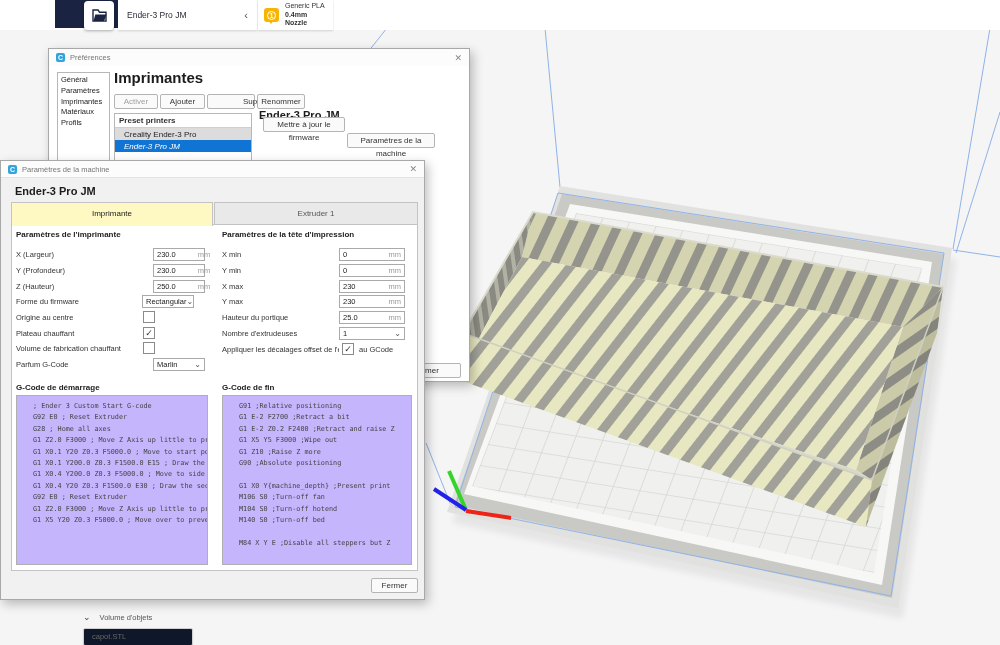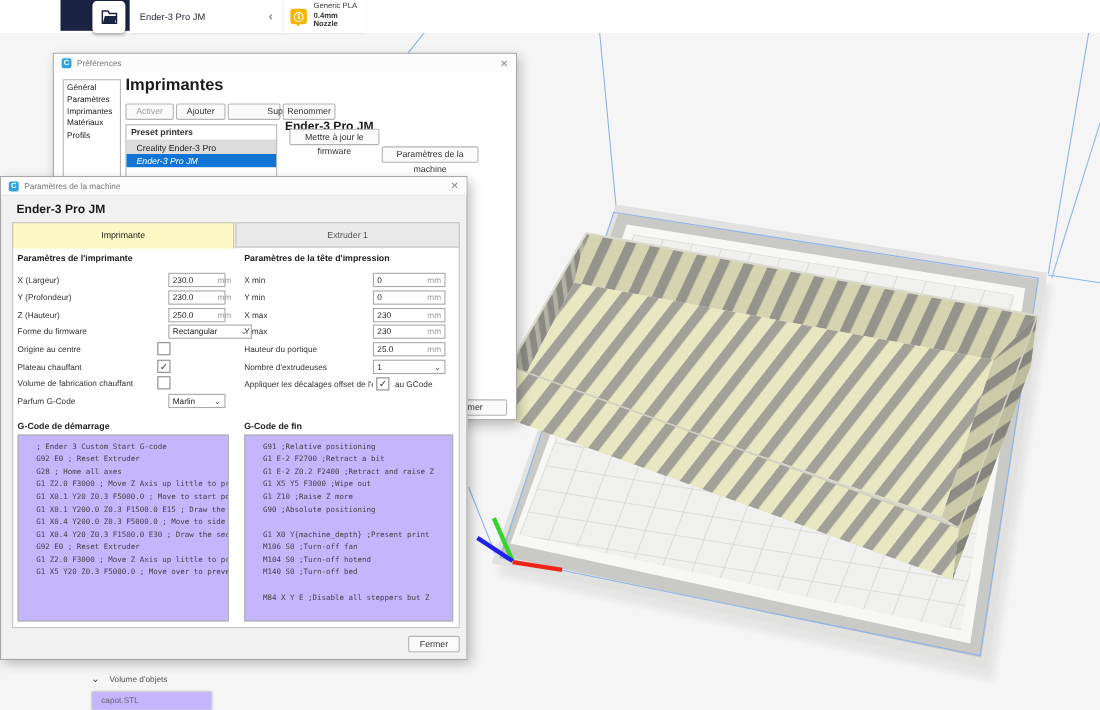--- a/index.html
+++ b/index.html
@@ -76,21 +76,21 @@
     font-size:9px; line-height:11px; text-align:center; color:#333; }
   .gcode-label { position:absolute; font-size:8px; font-weight:bold; color:#222; }
   .gcode { position:absolute; background:#c4b5fd; border:1px solid #b0b0b0; overflow:hidden;
     font-family:"DejaVu Sans Mono", monospace; font-size:6.8px; line-height:11.4px;
     color:#444; white-space:pre; padding:5px 16px; }
 
   
   #objlist { position:absolute; left:83px; top:612px; z-index:6; }
   #objlist .head { display:flex; gap:9px; align-items:center; font-size:7.5px; color:#555; }
   #objlist .head .ch { font-size:9px; color:#444; }
-  #objlist .card { margin-top:6px; width:110px; height:18px; background:#c4b5fd; border:1px solid #d0d0d0;
+  #objlist .card { margin-top:6px; width:110px; height:18px; background:#0f172a; border:1px solid #d0d0d0;
     border-radius:2px; font-size:7.5px; color:#666; padding:3px 8px; box-shadow:0 1px 2px rgba(0,0,0,.08); }
 </style>
 </head>
 <body>
 
 <svg id="scene" width="1000" height="645" viewBox="0 0 1000 645">
   <defs>
     <pattern id="gridP" width="1" height="1" patternUnits="userSpaceOnUse" patternTransform="matrix(26.6,4.2,-8,21,576,213)">
       <rect width="1" height="1" fill="#f0f0ee"></rect>
       <path d="M0 0 H1 M0 0 V1" stroke="#d7d7d3" stroke-width="0.06" fill="none"></path>
@@ -240,21 +240,21 @@
     </div>
     <div class="frow" style="left:4px;top:55px;width:190px;">
       <span class="lbl">Z (Hauteur)</span>
       <span class="field" style="left:137px;width:52px;">
         <span class="val">250.0</span>
         <span class="unit">mm</span>
       </span>
     </div>
     <div class="frow" style="left:4px;top:70px;width:190px;">
       <span class="lbl">Forme du firmware</span>
-      <span class="field" style="left:137px;width:76px;">
+      <span class="field" style="left:126px;width:52px;">
         <span class="val">Rectangular</span>
         <span class="dd">⌄</span>
       </span>
     </div>
     <div class="frow" style="left:4px;top:86px;width:190px;">
       <span class="lbl">Origine au centre</span>
       <span class="cbx" style="left:127px;"></span>
     </div>
     <div class="frow" style="left:4px;top:102px;width:190px;">
       <span class="lbl">Plateau chauffant</span>

